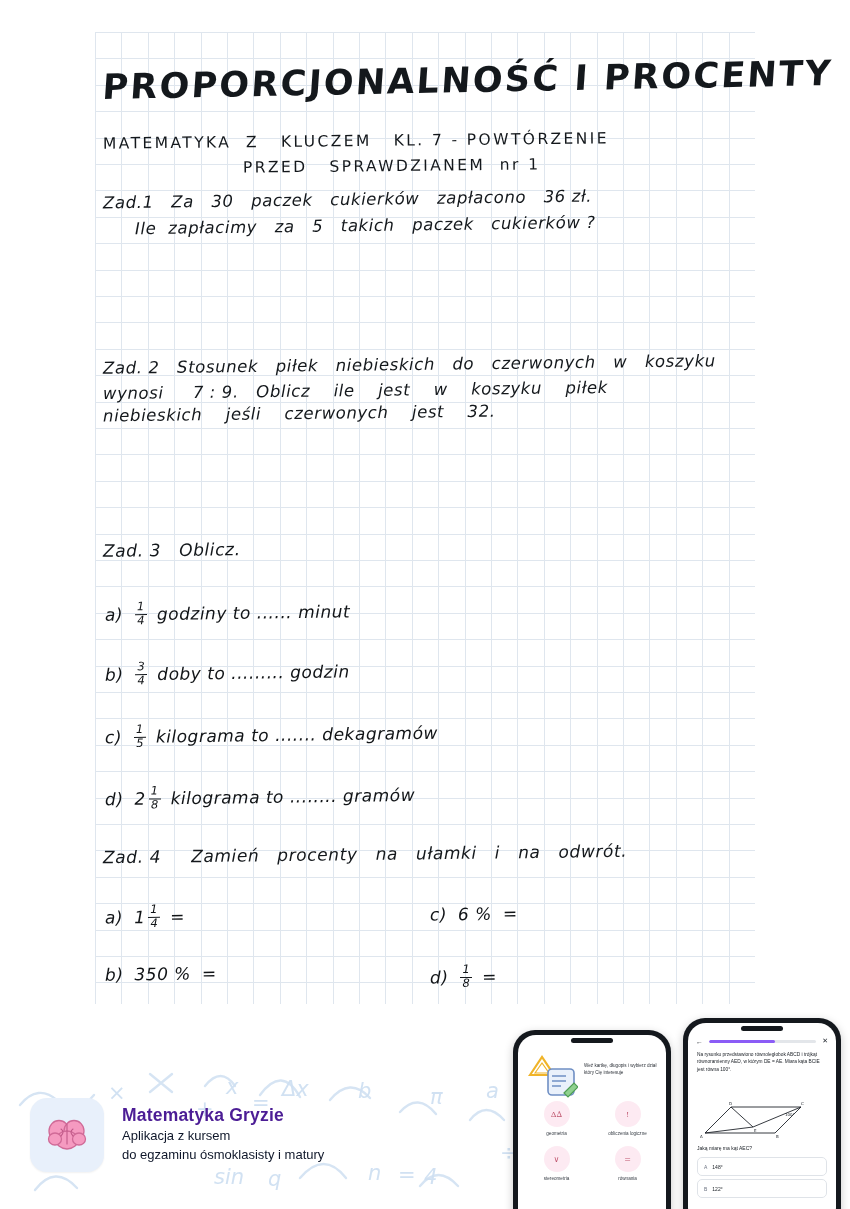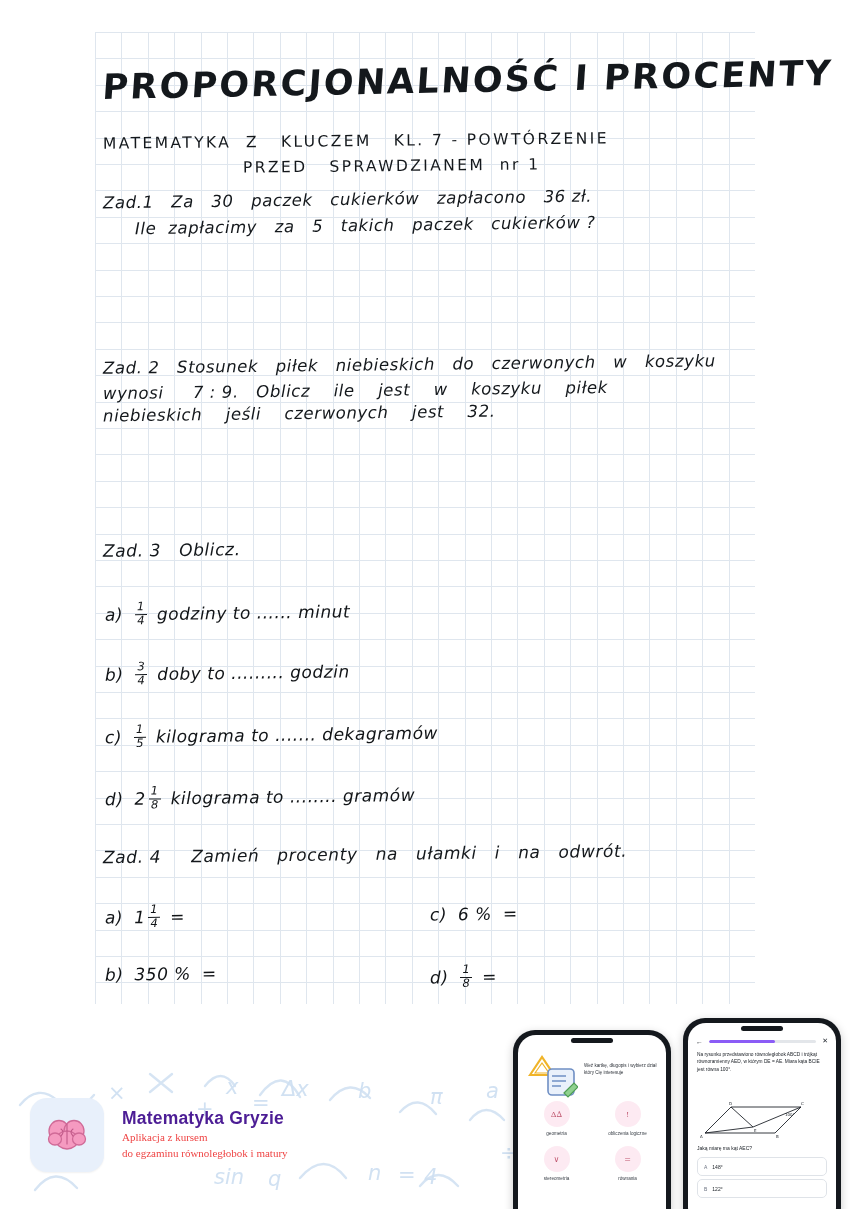--- a/index.html
+++ b/index.html
@@ -160,24 +160,23 @@
     box-shadow: 0 1px 2px rgba(0,0,0,0.06);
   }
   .brand-text .bt-title {
     font-size: 17.5px;
     font-weight: bold;
     color: #4c1d95;
     letter-spacing: 0.2px;
     margin-bottom: 1px;
   }
   .brand-text .bt-sub {
-    font-size: 11px;
-    color: #ef4444;
+    font-size: 13px;
+    color: #0f172a;
     line-height: 1.45;
-    font-family: Liberation Serif, serif;
   }
 
   
   .phones {
     position: absolute;
     left: 505px;
     top: 1018px;
     width: 345px;
     height: 191px;
     z-index: 6;
@@ -457,21 +456,21 @@
       <g fill="none" stroke="#c15a89" stroke-width="1.1" stroke-linecap="round">
         <path d="M21 8 v20"></path>
         <path d="M15 13 q4 3 0 7"></path>
         <path d="M27 13 q-4 3 0 7"></path>
       </g>
     </svg>
   </div>
   <div class="brand-text">
     <div class="bt-title">Matematyka Gryzie</div>
     <div class="bt-sub">Aplikacja z kursem</div>
-    <div class="bt-sub">do egzaminu równoległobok i matury</div>
+    <div class="bt-sub">do egzaminu ósmoklasisty i matury</div>
   </div>
 </div>
 
 <div class="phones">
 
   <div class="phone left">
     <div class="phone-screen">
       <div class="notch"></div>
 
       <div class="lp-top">

